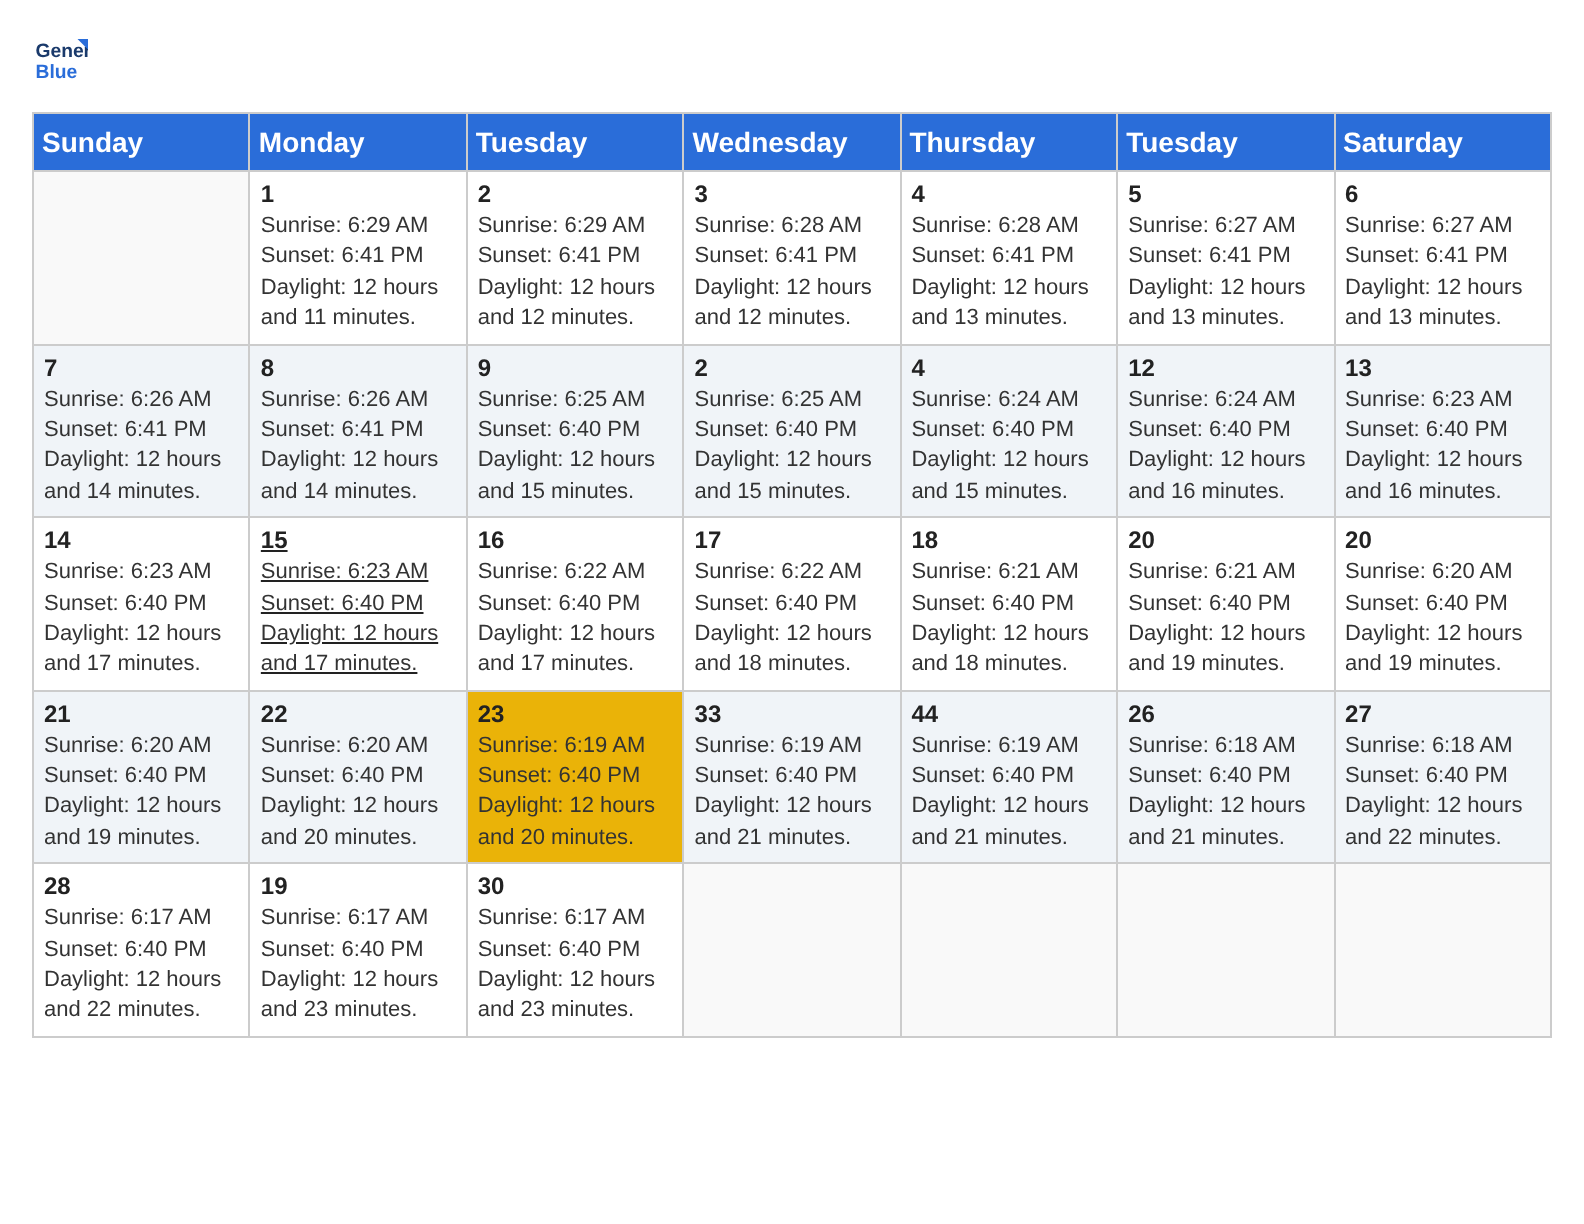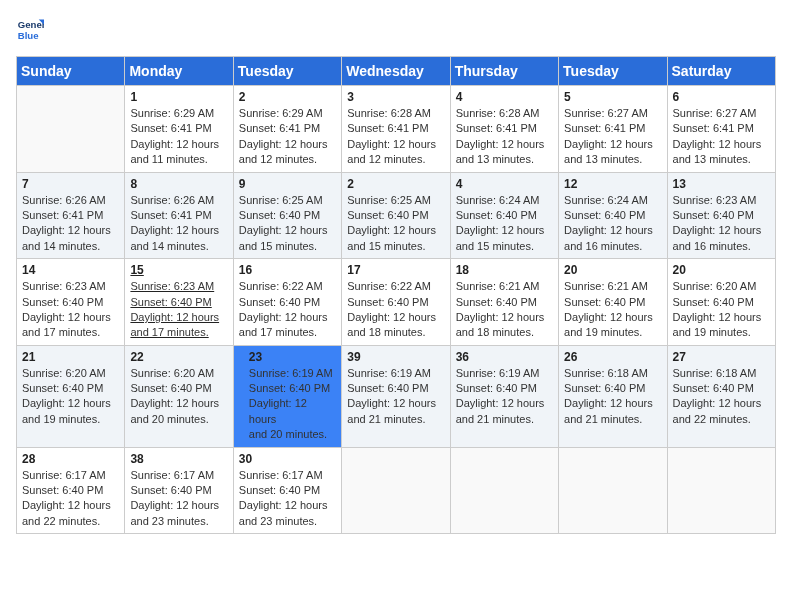--- a/index.html
+++ b/index.html
@@ -271,36 +271,36 @@
 Daylight: 12 hours
 and 19 minutes.</div>
         </td>
         <td style="background: rgb(240, 244, 248);">
           <span class="day-number">22</span>
           <div class="day-info" style="white-space: pre-line;">Sunrise: 6:20 AM
 Sunset: 6:40 PM
 Daylight: 12 hours
 and 20 minutes.</div>
         </td>
-        <td style="background: #3b82f6; padding-left: 15px;">
+        <td style="background: #eab308;">
           <span class="day-number">23</span>
           <div class="day-info" style="white-space: pre-line;">Sunrise: 6:19 AM
 Sunset: 6:40 PM
 Daylight: 12 hours
 and 20 minutes.</div>
         </td>
         <td style="background: rgb(240, 244, 248);">
-          <span class="day-number">39</span>
+          <span class="day-number">33</span>
           <div class="day-info" style="white-space: pre-line;">Sunrise: 6:19 AM
 Sunset: 6:40 PM
 Daylight: 12 hours
 and 21 minutes.</div>
         </td>
         <td style="background: rgb(240, 244, 248);">
-          <span class="day-number">36</span>
+          <span class="day-number">44</span>
           <div class="day-info" style="white-space: pre-line;">Sunrise: 6:19 AM
 Sunset: 6:40 PM
 Daylight: 12 hours
 and 21 minutes.</div>
         </td>
         <td style="background: rgb(240, 244, 248);">
           <span class="day-number">26</span>
           <div class="day-info" style="white-space: pre-line;">Sunrise: 6:18 AM
 Sunset: 6:40 PM
 Daylight: 12 hours
@@ -316,21 +316,21 @@
       </tr>
       <tr>
         <td style="background: rgb(255, 255, 255);">
           <span class="day-number">28</span>
           <div class="day-info" style="white-space: pre-line;">Sunrise: 6:17 AM
 Sunset: 6:40 PM
 Daylight: 12 hours
 and 22 minutes.</div>
         </td>
         <td style="background: rgb(255, 255, 255);">
-          <span class="day-number">38</span>
+          <span class="day-number">19</span>
           <div class="day-info" style="white-space: pre-line;">Sunrise: 6:17 AM
 Sunset: 6:40 PM
 Daylight: 12 hours
 and 23 minutes.</div>
         </td>
         <td style="background: rgb(255, 255, 255);">
           <span class="day-number">30</span>
           <div class="day-info" style="white-space: pre-line;">Sunrise: 6:17 AM
 Sunset: 6:40 PM
 Daylight: 12 hours

